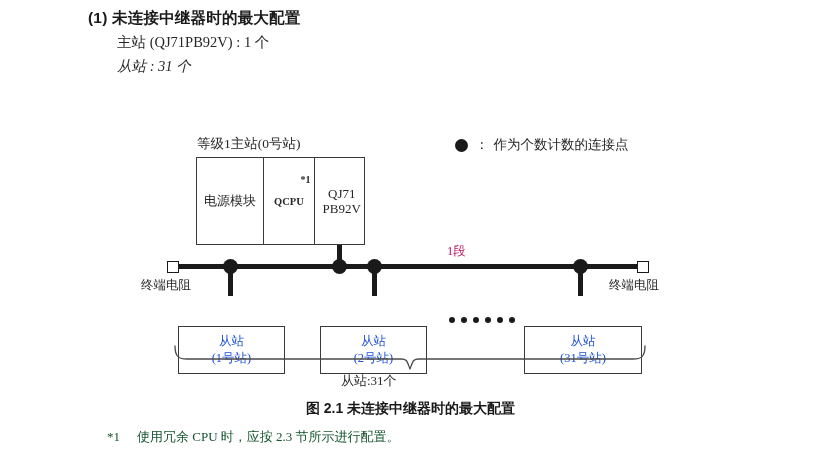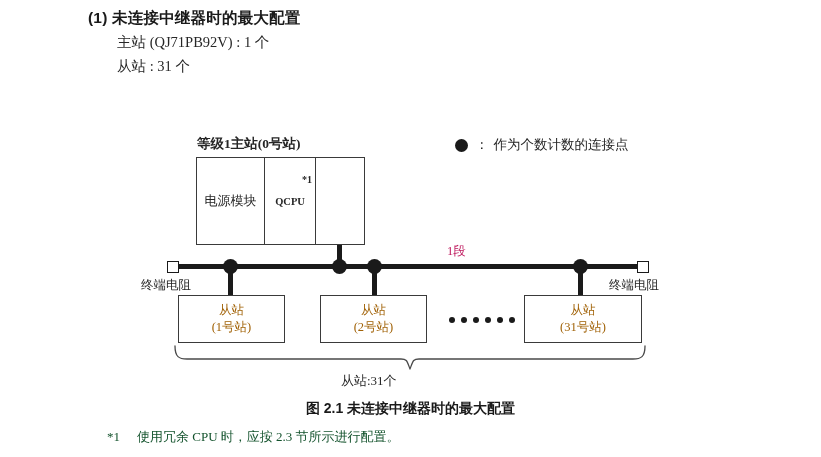--- a/index.html
+++ b/index.html
@@ -17,37 +17,37 @@
   #heading-title{
     left:88px;top:8px;
     font-family:"Liberation Sans","DejaVu Sans",sans-serif;
     font-weight:bold;font-size:15.5px;letter-spacing:.2px;
     white-space:nowrap;color:#1a1a1a;
   }
   #heading-line-master{
     left:117px;top:33px;font-size:14.5px;white-space:nowrap;color:#262626;
   }
   #heading-line-slave{
-    left:117px;top:57px;font-size:14.5px;white-space:nowrap;color:#262626;
+    left:117px;top:57px;font-size:14.5px;white-space:nowrap;color:#262626;font-style:italic;
   }
 
   
   #legend{
     left:455px;top:136px;
     display:flex;align-items:center;white-space:nowrap;font-size:13.5px;color:#262626;
   }
   #legend .dot{
     width:13px;height:13px;border-radius:50%;background:#1a1a1a;display:inline-block;
     margin-right:7px;
   }
   #legend .colon{margin-right:5px;}
 
   
   #master-label{
-    left:197px;top:135px;font-size:13.5px;white-space:nowrap;color:#262626;font-weight:bold;
+    left:197px;top:135px;font-size:13.5px;white-space:nowrap;color:#262626;
   }
 
   
   #master-module{
     left:196px;top:157px;width:169px;height:88px;
     border:1.4px solid #3a3a3a;
     box-sizing:border-box;
     display:flex;
   }
   #master-module .cell{
@@ -95,21 +95,21 @@
   
   .slave-drop{width:5px;height:27px;background:#1a1a1a;}
   #drop-s1{left:228px;top:269px;}
   #drop-s2{left:372px;top:269px;}
   #drop-s3{left:578px;top:269px;}
 
   
   .slave-box{
     height:48px;border:1.4px solid #3a3a3a;box-sizing:border-box;background:#fff;
     display:flex;flex-direction:column;align-items:center;justify-content:center;
-    font-size:12.5px;line-height:1.35;color:#a16207;white-space:nowrap;
+    font-size:12.5px;line-height:1.35;color:#1d4ed8;white-space:nowrap;margin-top:31px;
   }
   #slave-1{left:178px;top:295px;width:107px;}
   #slave-2{left:320px;top:295px;width:107px;}
   #slave-3{left:524px;top:295px;width:118px;}
 
   
   #ellipsis{
     left:449px;top:314px;width:66px;height:12px;
     display:flex;align-items:center;justify-content:space-between;
   }
@@ -148,20 +148,24 @@
 <div class="abs" id="master-label">等级1主站(0号站)</div>
 
 <div class="abs" id="master-module">
   <div class="cell" id="cell-power">
     <span>电源模块</span>
   </div>
   <div class="cell" id="cell-qcpu">
     <span class="qcpu-text">QCPU</span>
     <span class="star">*1</span>
   </div>
+  <div class="cell" id="cell-pb92v">
+    <span>QJ71</span>
+    <span>PB92V</span>
+  </div>
 </div>
 
 <div class="abs" id="master-drop"></div>
 <div class="abs" id="bus-line"></div>
 <div class="abs" id="segment-label">1段</div>
 
 <div class="abs term-square" id="term-left-square"></div>
 <div class="abs" id="term-left-label">终端电阻</div>
 <div class="abs term-square" id="term-right-square"></div>
 <div class="abs" id="term-right-label">终端电阻</div>

